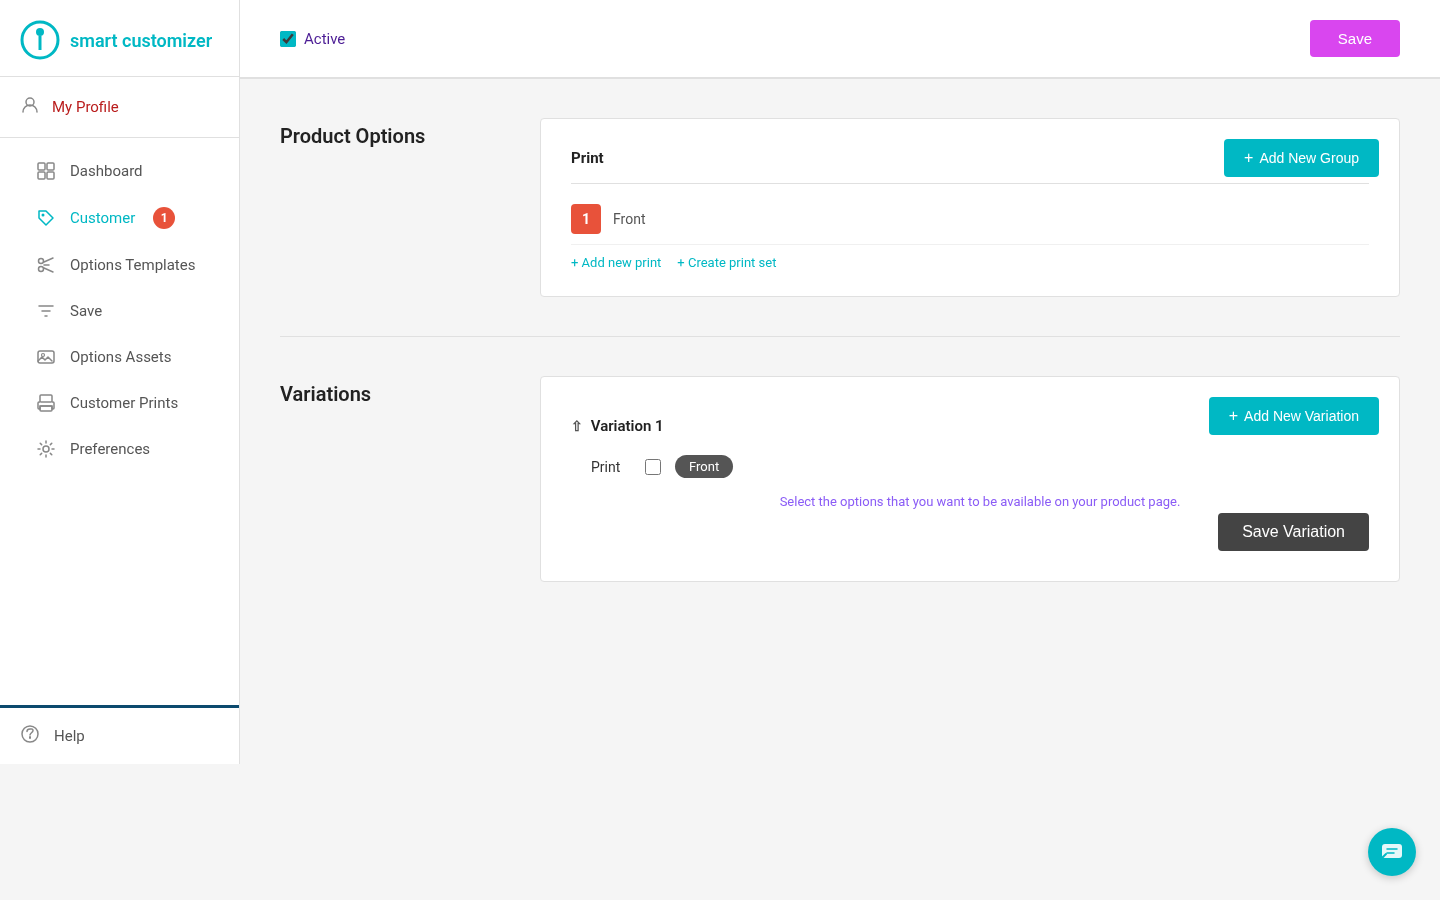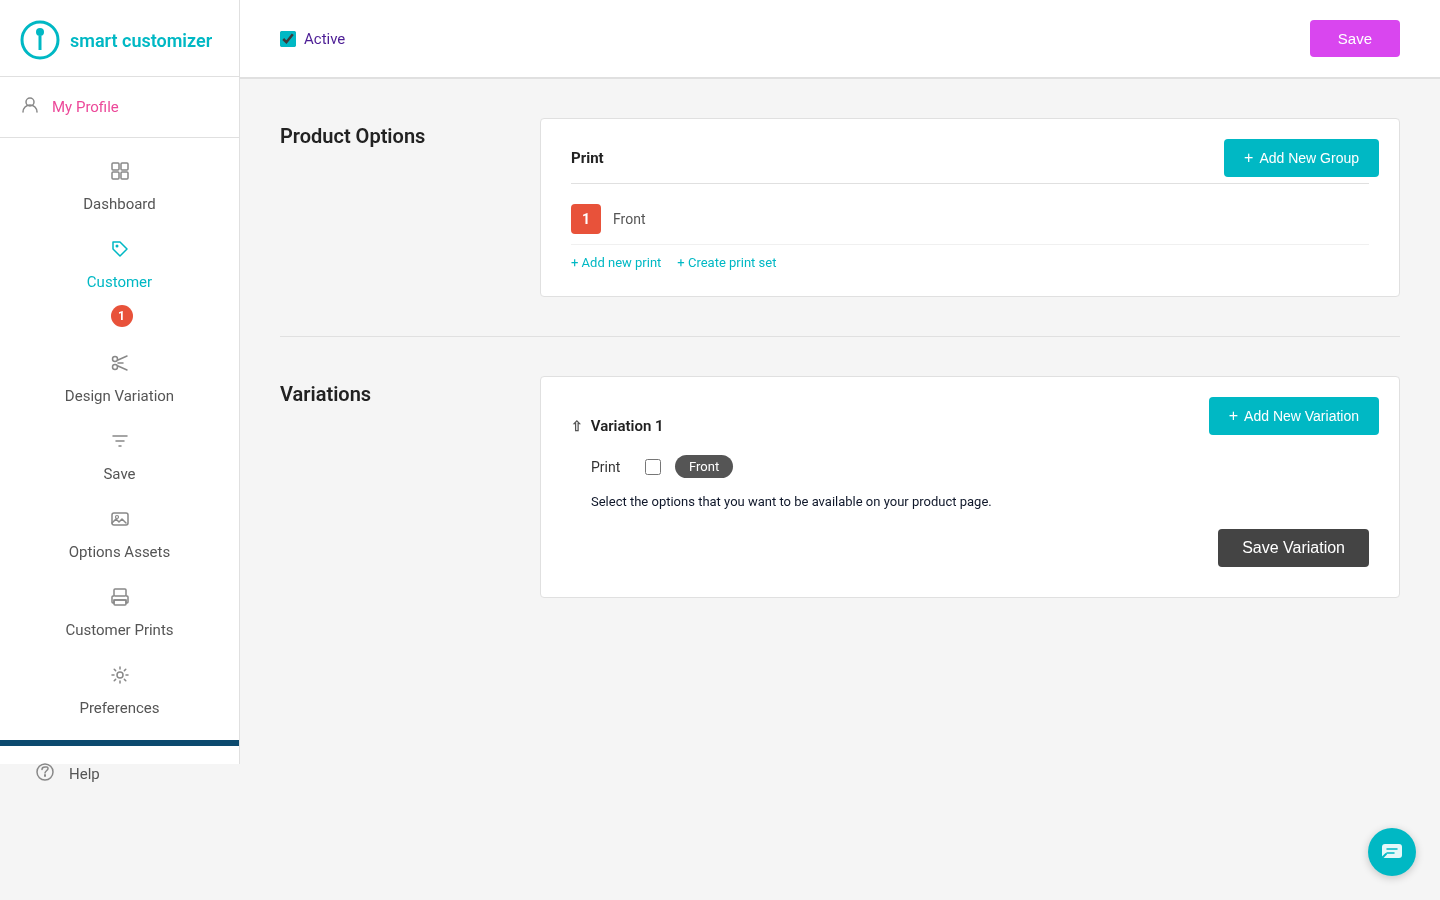--- a/index.html
+++ b/index.html
@@ -34,55 +34,54 @@
     .sidebar-profile {
       padding: 18px 20px;
       display: flex;
       align-items: center;
       gap: 12px;
       border-bottom: 1px solid #e0e0e0;
       cursor: pointer;
     }
     .sidebar-profile-label {
       font-size: 15px;
-      color: #ec4899;
+      color: #b91c1c;
     }
     .sidebar-nav {
       padding: 10px 0;
       flex: 1;
     }
     .nav-item {
       display: flex;
       align-items: center;
       gap: 14px;
-      padding: 13px 20px;
+      padding: 13px 36px;
       cursor: pointer;
       color: #555;
       font-size: 15px;
       position: relative;
-      flex-direction: column;
     }
     .nav-item.active { color: #00b8c4; }
     .nav-item .nav-icon { width: 20px; height: 20px; display: flex; align-items: center; justify-content: center; }
     .nav-badge {
       background: #e8523a;
       color: #fff;
       border-radius: 50%;
       width: 22px;
       height: 22px;
       font-size: 12px;
       display: flex;
       align-items: center;
       justify-content: center;
       font-weight: bold;
       margin-left: 4px;
     }
     .sidebar-bottom {
-      padding: 16px 35px;
-      border-top: 6px solid #0c4a6e;
+      padding: 16px 20px;
+      border-top: 3px solid #0c4a6e;
     }
     .help-item {
       display: flex;
       align-items: center;
       gap: 14px;
       color: #555;
       font-size: 15px;
       cursor: pointer;
     }
 
@@ -262,22 +261,23 @@
     }
     .variation-tag {
       background: #555;
       color: #fff;
       border-radius: 20px;
       padding: 4px 14px;
       font-size: 13px;
     }
     .variation-help-text {
       font-size: 13px;
-      color: #0f172a;
-      margin-bottom: 20px;
+      color: #8b5cf6;
+      margin-bottom: 4px;
+      text-align: center;
     }
     .save-variation-btn {
       background: #444;
       color: #fff;
       border: none;
       border-radius: 4px;
       padding: 10px 24px;
       font-size: 16px;
       cursor: pointer;
       font-weight: 500;
@@ -352,21 +352,21 @@
     <div class="nav-item">
       <span class="nav-icon">
         <svg width="20" height="20" viewBox="0 0 20 20" fill="none">
           <circle cx="5" cy="6" r="2.5" stroke="#888" stroke-width="1.5"></circle>
           <circle cx="5" cy="14" r="2.5" stroke="#888" stroke-width="1.5"></circle>
           <line x1="8" y1="7" x2="17" y2="3" stroke="#888" stroke-width="1.5" stroke-linecap="round"></line>
           <line x1="8" y1="13" x2="17" y2="17" stroke="#888" stroke-width="1.5" stroke-linecap="round"></line>
           <line x1="8" y1="10" x2="13" y2="10" stroke="#888" stroke-width="1.5" stroke-linecap="round"></line>
         </svg>
       </span>
-      <span>Design Variation</span>
+      <span>Options Templates</span>
     </div>
 
     <div class="nav-item">
       <span class="nav-icon">
         <svg width="20" height="20" viewBox="0 0 20 20" fill="none">
           <path d="M3 5h14M6 10h8M9 15h2" stroke="#888" stroke-width="1.5" stroke-linecap="round"></path>
         </svg>
       </span>
       <span>Save</span>
     </div>

